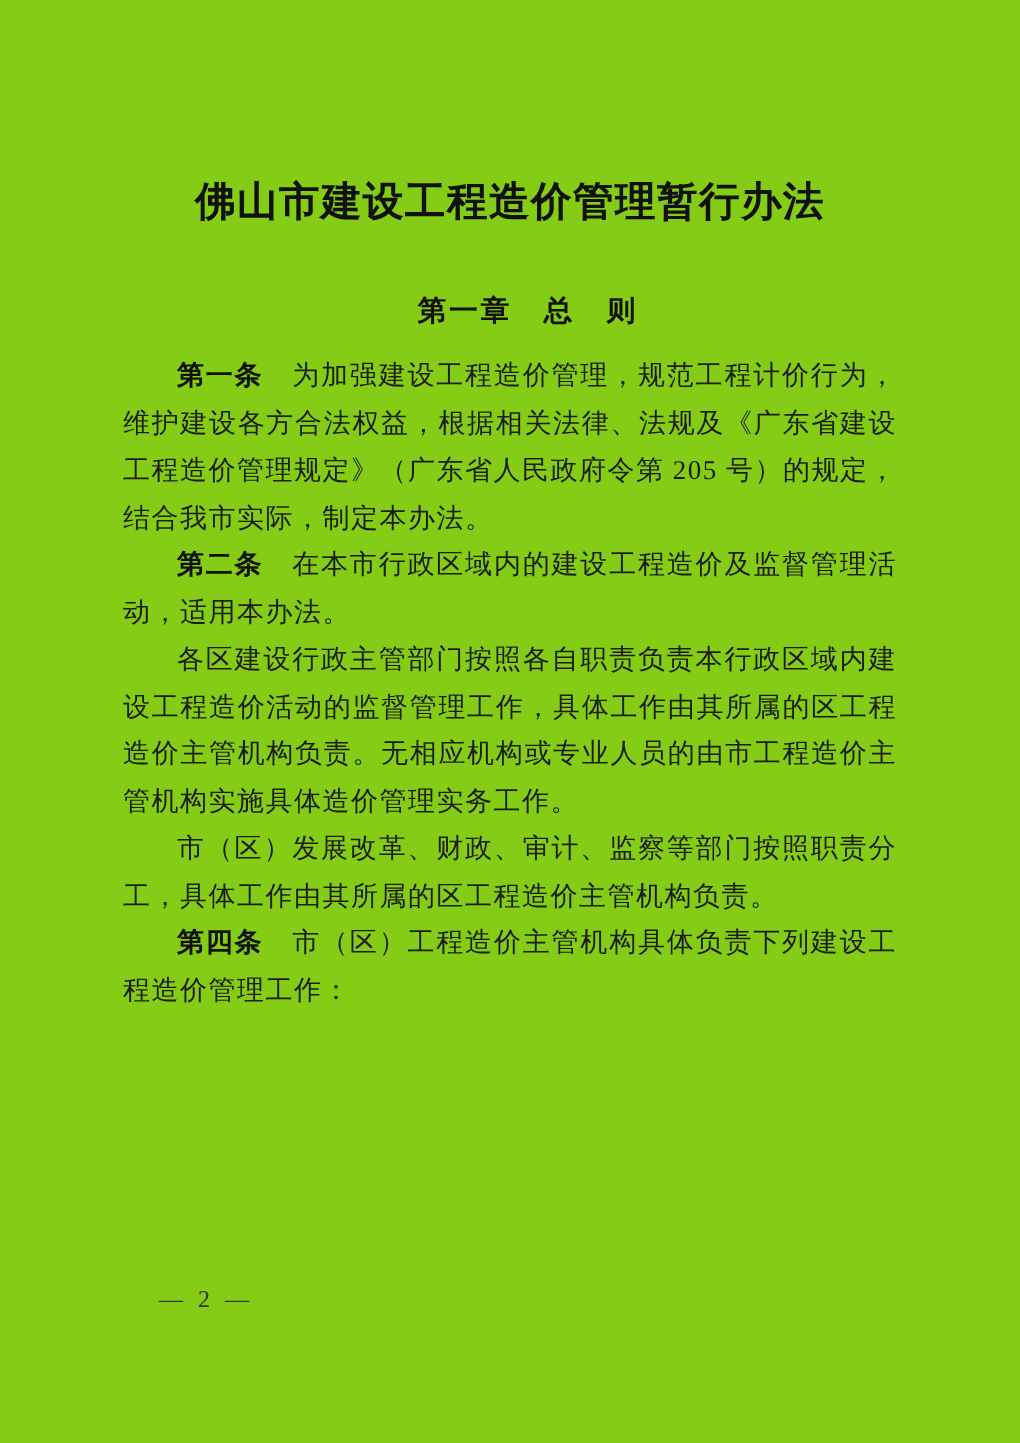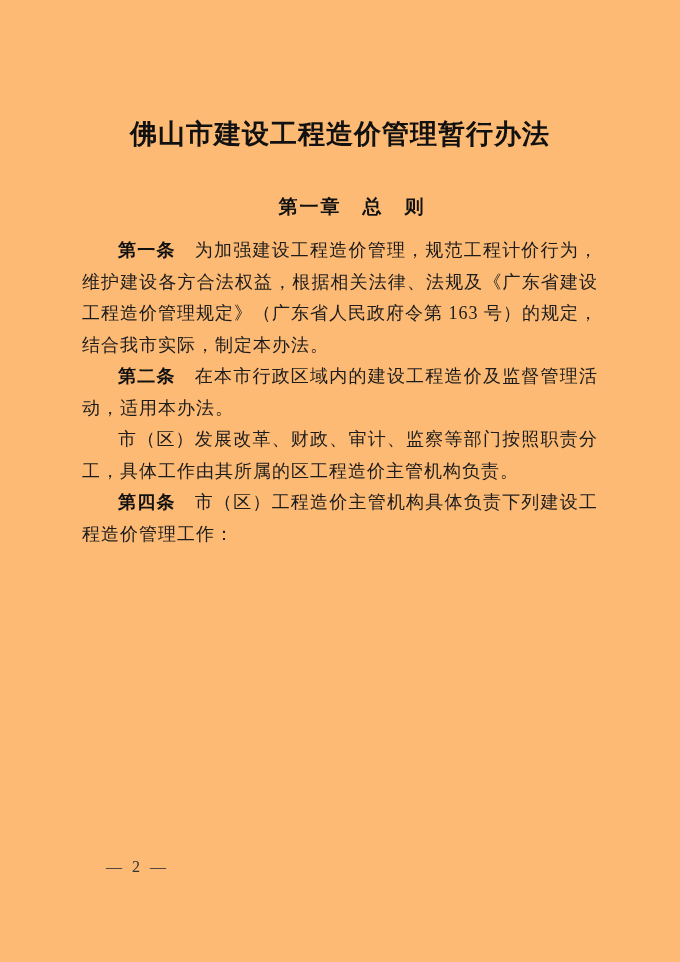--- a/index.html
+++ b/index.html
@@ -1,21 +1,21 @@
 <!DOCTYPE html>
 <html><head>
 <meta charset="utf-8">
 <style>
   * { margin: 0; padding: 0; box-sizing: border-box; }
   html, body { background: #ffffff; }
   .page {
     position: relative;
     width: 680px;
     height: 962px;
-    background: #fdba74;
+    background: #84cc16;
     color: #1c1c1c;
     overflow: hidden;
     font-family: "Liberation Serif", serif;
   }
   .doc-title {
     margin-top: 116px;
     text-align: center;
     font-family: "Liberation Sans", sans-serif;
     font-weight: bold;
     font-size: 27px;
@@ -63,25 +63,26 @@
 <body>
 
 <div class="page">
 
   <h1 class="doc-title">佛山市建设工程造价管理暂行办法</h1>
 
   <h2 class="chapter-heading">第一章　总　则</h2>
 
   <div class="body-block">
 
-    <p class="body-para"><span class="article-lead">第一条</span><span>　为加强建设工程造价管理，规范工程计价行为，维护建设各方合法权益，根据相关法律、法规及《广东省建设工程造价管理规定》（广东省人民政府令第 163 号）的规定，结合我市实际，制定本办法。</span></p>
+    <p class="body-para"><span class="article-lead">第一条</span><span>　为加强建设工程造价管理，规范工程计价行为，维护建设各方合法权益，根据相关法律、法规及《广东省建设工程造价管理规定》（广东省人民政府令第 205 号）的规定，结合我市实际，制定本办法。</span></p>
 
     <p class="body-para"><span class="article-lead">第二条</span><span>　在本市行政区域内的建设工程造价及监督管理活动，适用本办法。</span></p>
 
 
+    <p class="body-para"><span class="article-lead"></span><span>各区建设行政主管部门按照各自职责负责本行政区域内建设工程造价活动的监督管理工作，具体工作由其所属的区工程造价主管机构负责。无相应机构或专业人员的由市工程造价主管机构实施具体造价管理实务工作。</span></p>
 
     <p class="body-para"><span class="article-lead"></span><span>市（区）发展改革、财政、审计、监察等部门按照职责分工，具体工作由其所属的区工程造价主管机构负责。</span></p>
 
     <p class="body-para"><span class="article-lead">第四条</span><span>　市（区）工程造价主管机构具体负责下列建设工程造价管理工作：</span></p>
 
 
   </div>
 
   <div class="page-footer">— 2 —</div>
 

